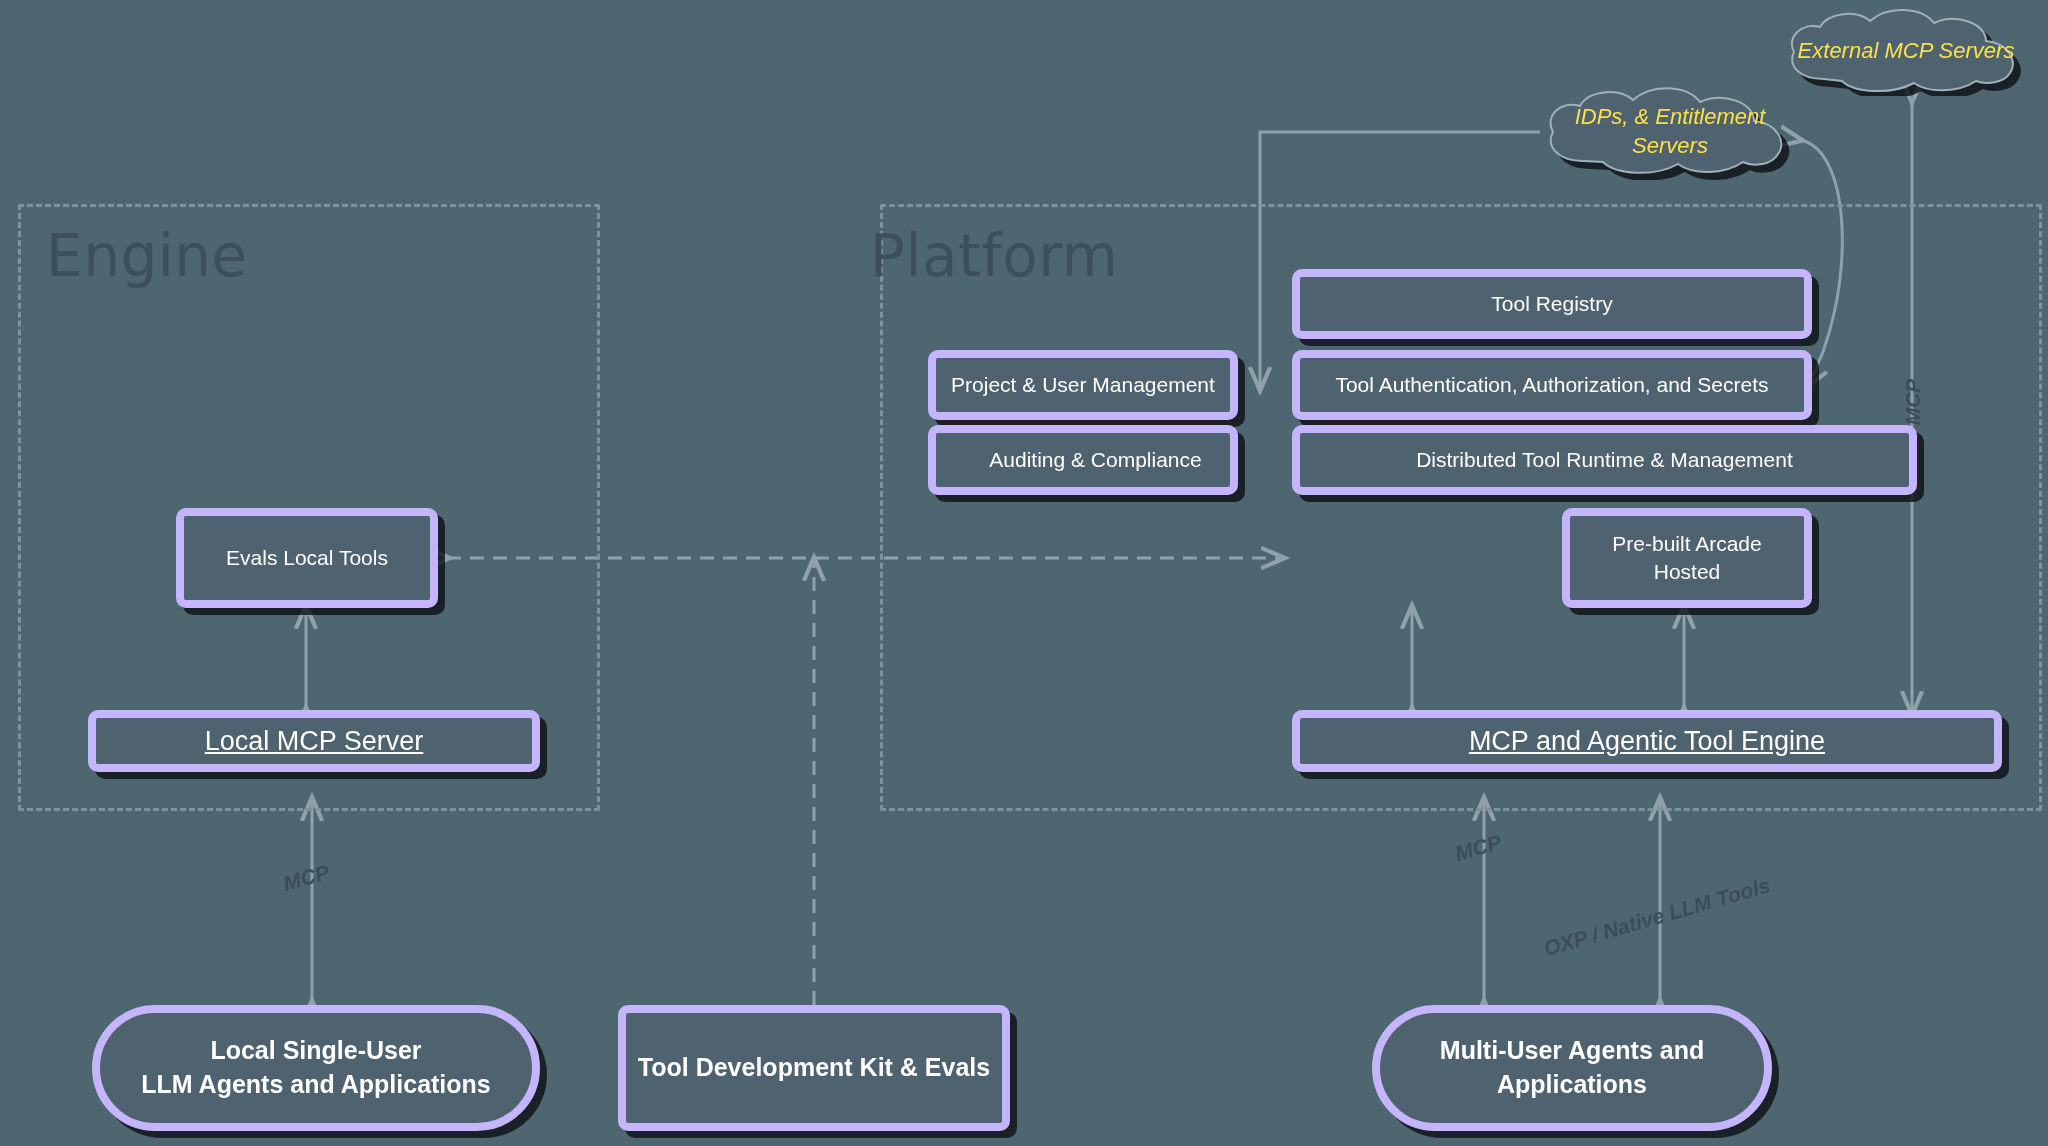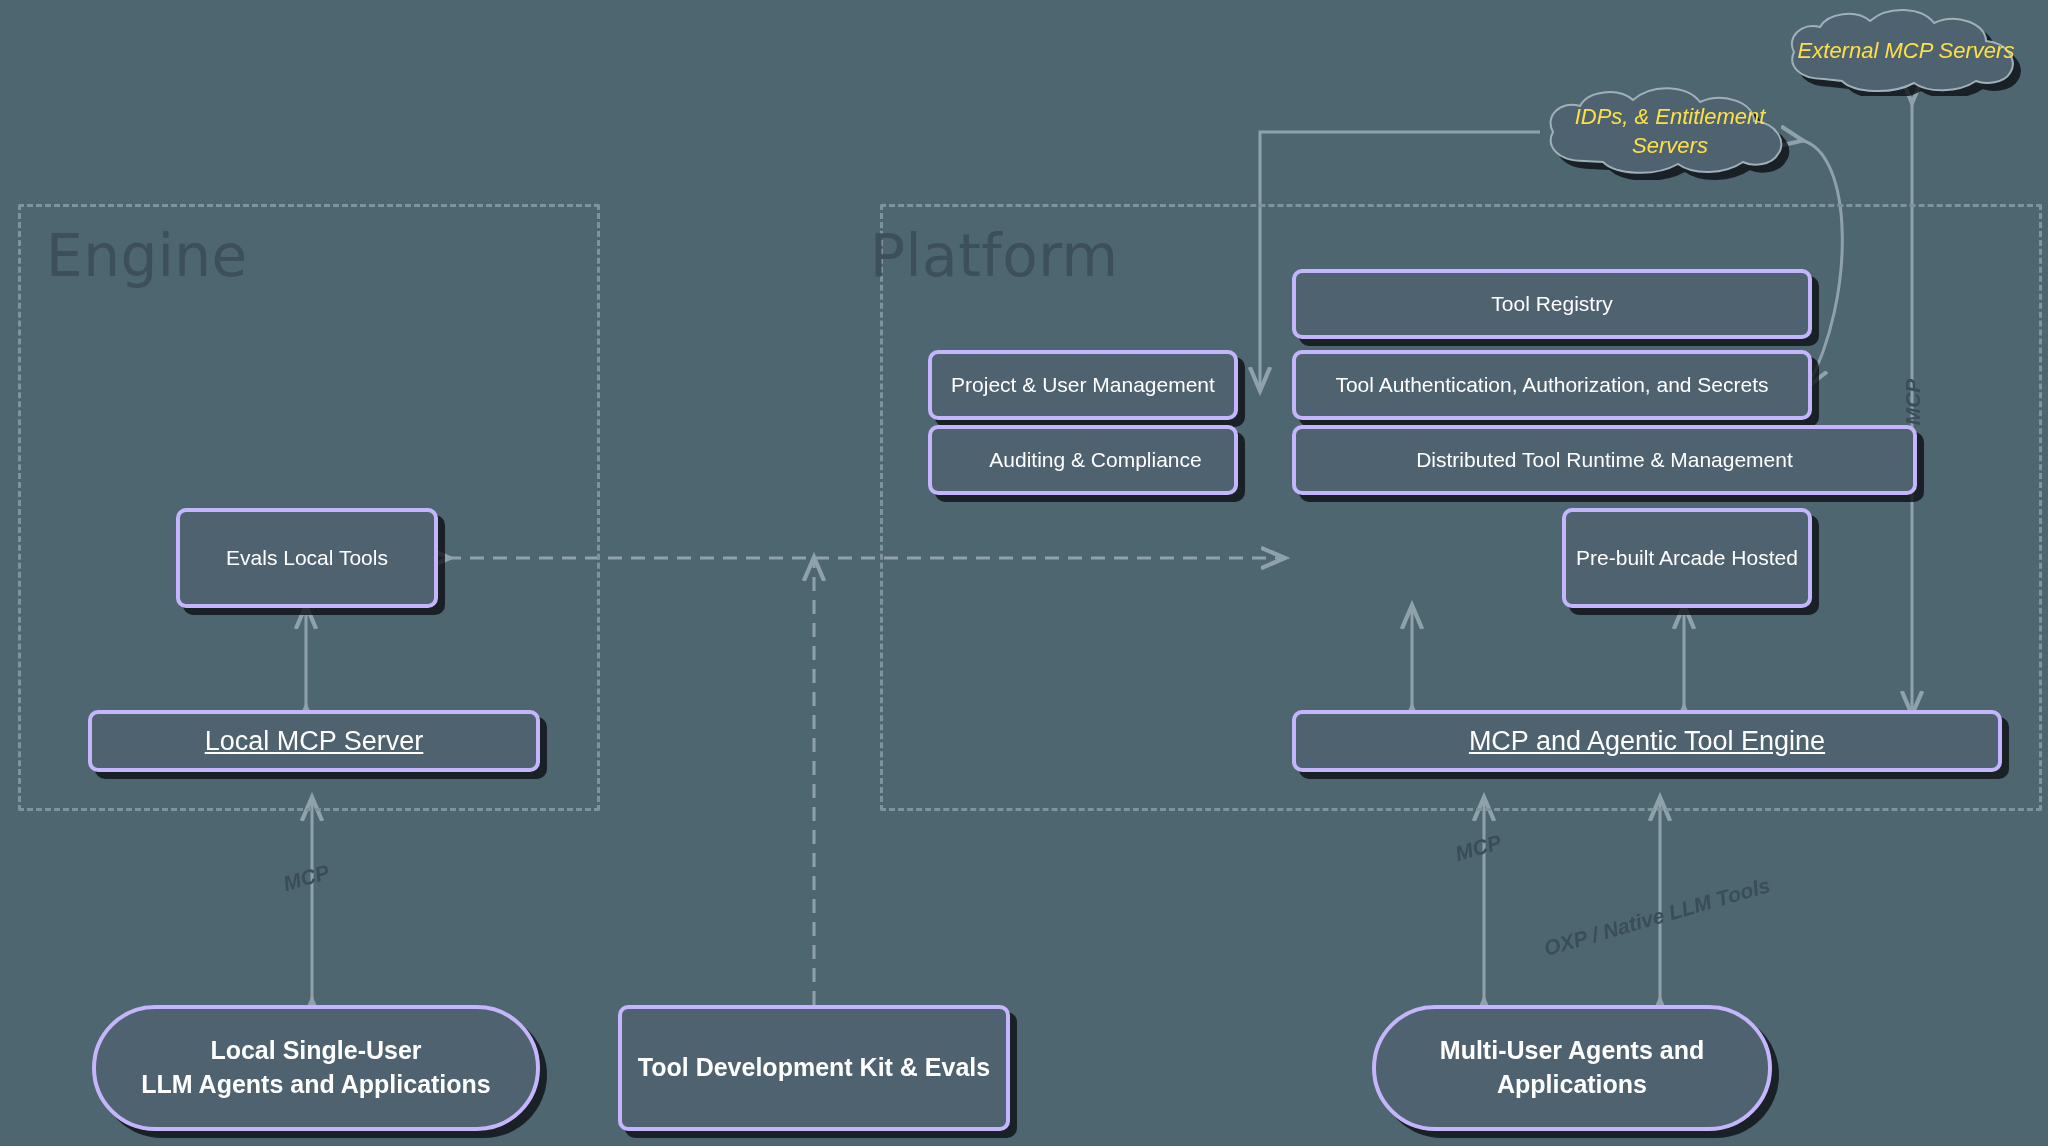--- a/index.html
+++ b/index.html
@@ -27,21 +27,21 @@
     letter-spacing:0.5px;
     white-space:nowrap;
     font-family:"DejaVu Sans", sans-serif;
   }
 
   
   .node{
     position:absolute;
     box-sizing:border-box;
     background:#4f6270;
-    border:4px solid #c4b5fd;
+    border:8px solid #c4b5fd;
     border-radius:10px;
     box-shadow:7px 7px 0 rgba(10,14,18,0.78);
     display:flex;
     align-items:center;
     justify-content:center;
     text-align:center;
     color:#ffffff;
     font-size:21px;
     font-weight:400;
     line-height:1.35;

